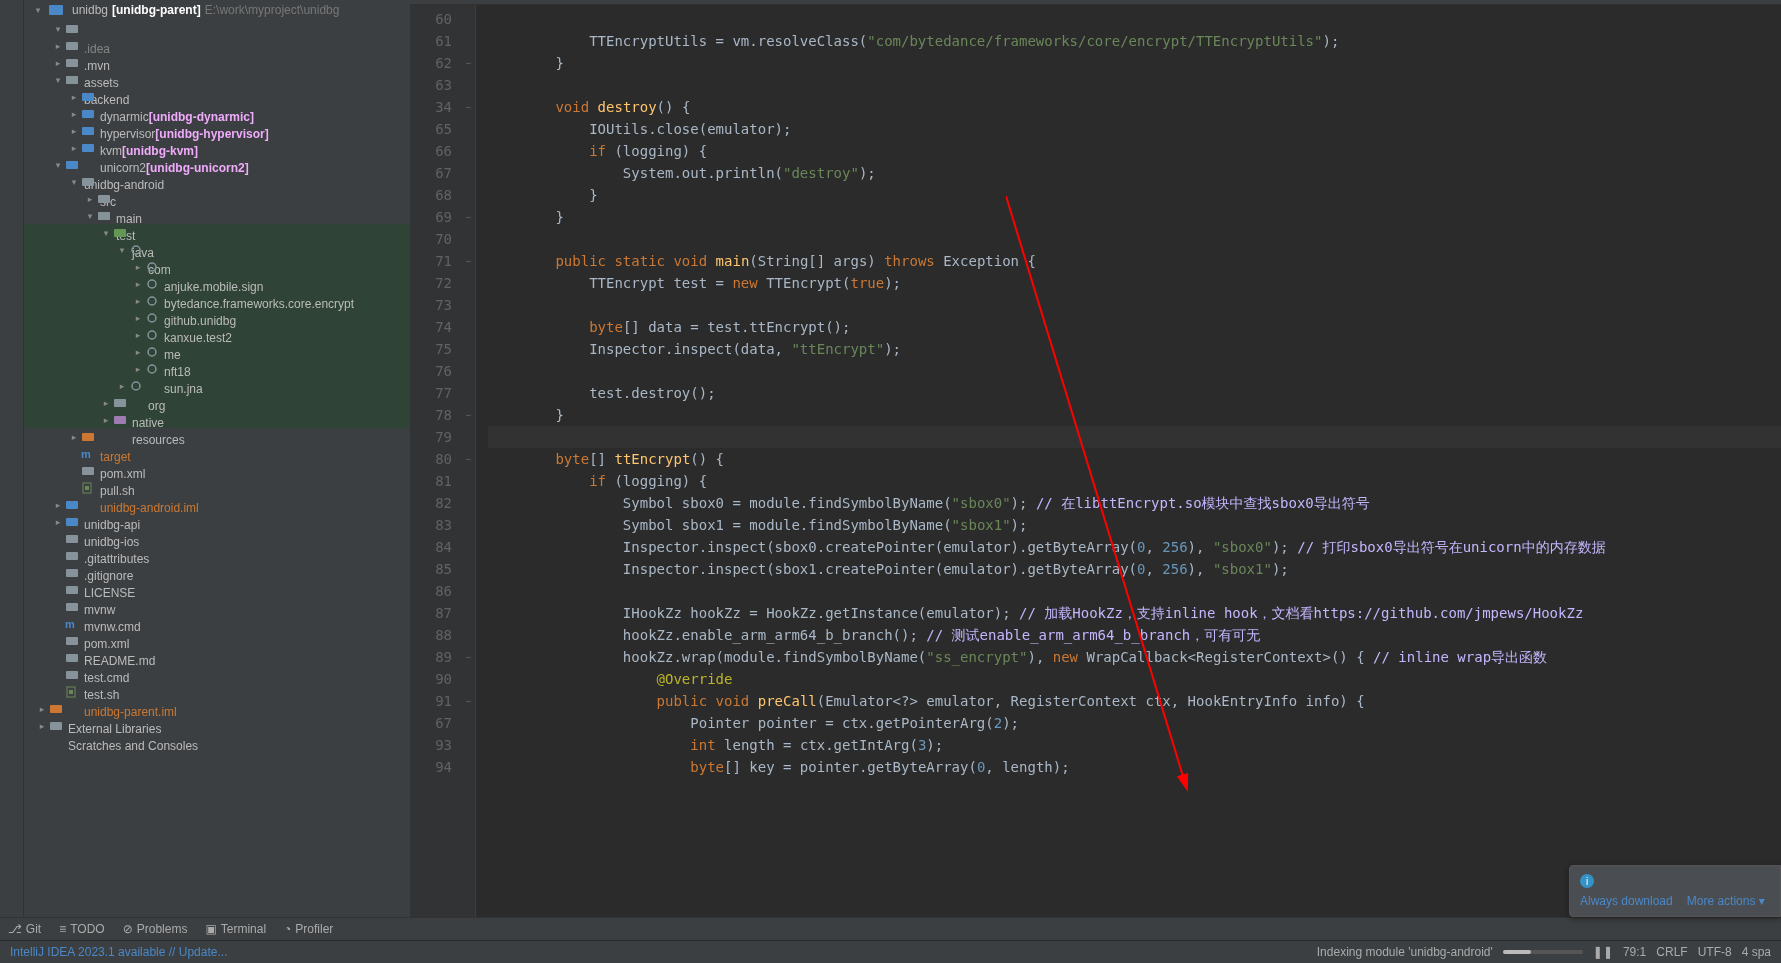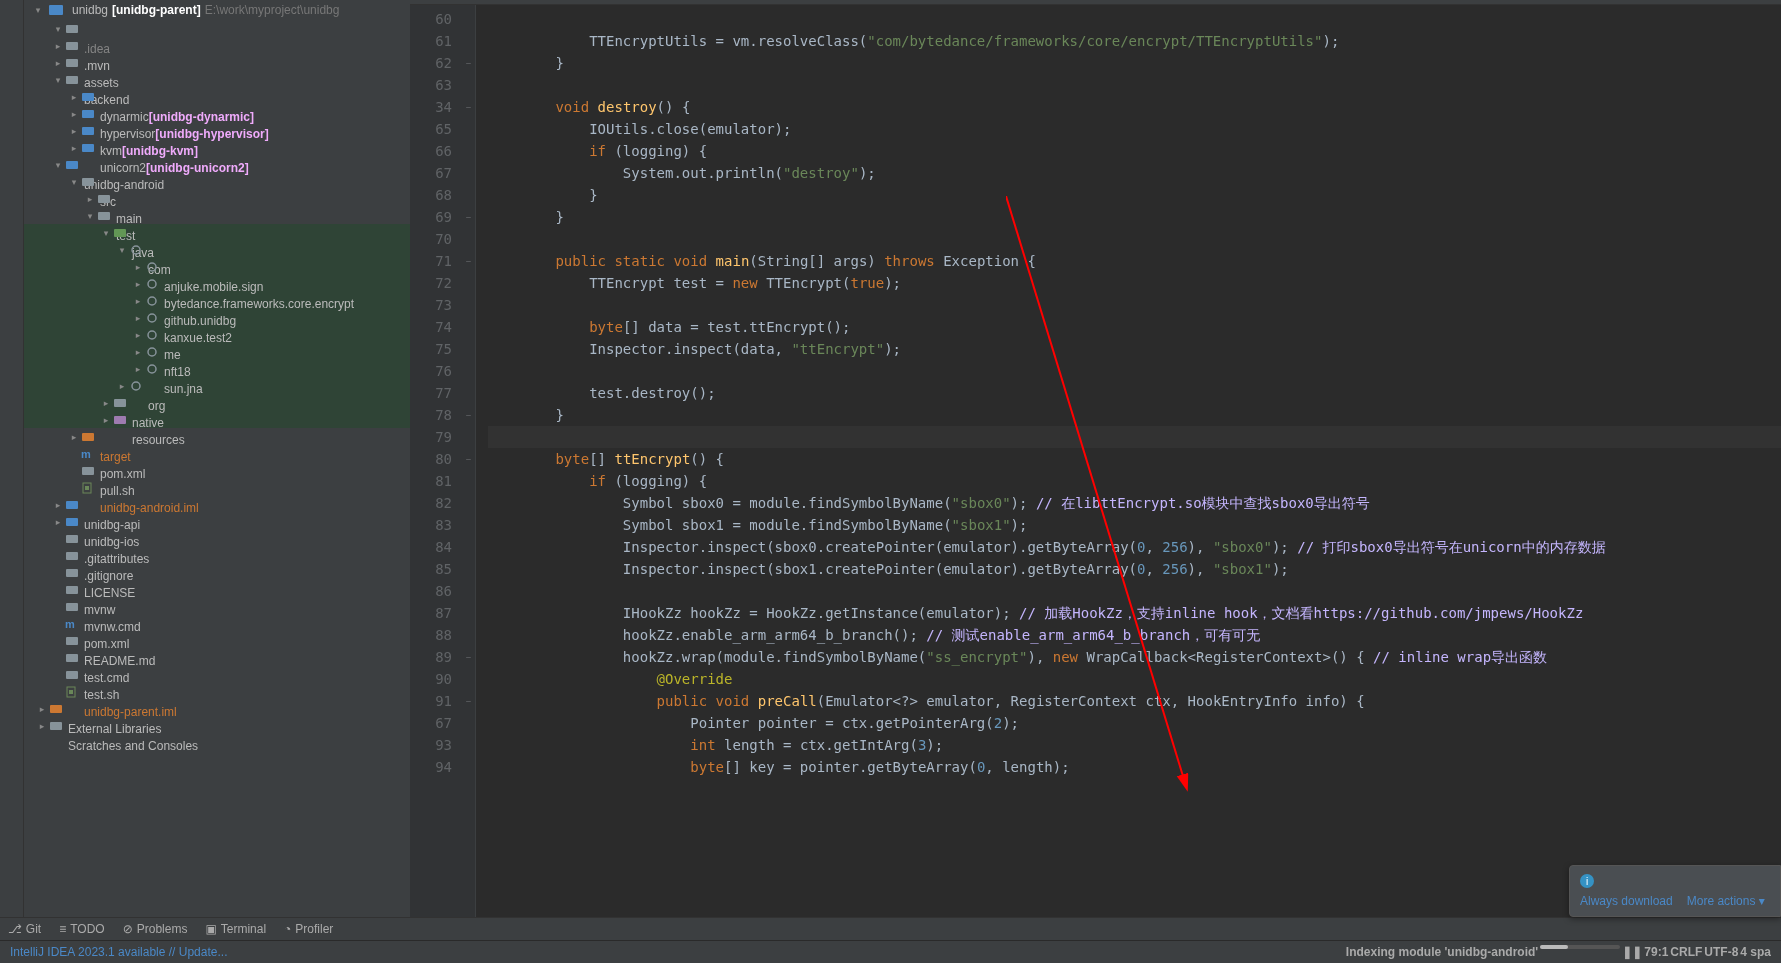--- a/index.html
+++ b/index.html
@@ -36,21 +36,21 @@
 .str { color:#6a8759; }
 .num { color:#6897bb; }
 .com { color:#c4b5fd; }
 .ident { color:#a9b7c6; }
 .fn { color:#ffc66d; }
 .ann { color:#bbb529; }
 .caret-line { background:#323232; }
 .bottom-bar { height:23px; background:#3c3f41; border-top:1px solid #323232; display:flex; align-items:center; padding:0 8px; gap:18px; color:#aaa; }
 .bottom-bar .item { display:flex; align-items:center; gap:4px; cursor:pointer; }
 .status-bar { height:23px; background:#3c3f41; border-top:1px solid #2a2a2a; display:flex; align-items:center; justify-content:space-between; padding:0 10px; color:#aaa; }
-.status-right { display:flex; align-items:flex-start; gap:2px;font-weight:bold; }
+.status-right { display:flex; align-items:center; gap:10px; }
 .update-link { color:#4a88c7; cursor:pointer; }
 .progress { width:80px; height:4px; background:#555; border-radius:2px; position:relative; }
 .progress::after { content:''; position:absolute; left:0; top:0; height:100%; width:35%; background:#bbb; border-radius:2px; }
 .annot-arrow { position:absolute; pointer-events:none; top:196px; left:1006px; width:190px; height:600px; z-index:50; }
 .notif { position:absolute; right:0; bottom:46px; width:212px; background:#4a4e52; border:1px solid #555; border-radius:4px 0 0 4px; padding:8px 10px; color:#ccc; z-index:20; box-shadow:0 2px 6px rgba(0,0,0,.4); }
 .notif .h { display:flex; gap:6px; align-items:flex-start; }
 .notif .info-ic { width:14px; height:14px; border-radius:50%; background:#3592c4; color:#fff; font-size:10px; display:flex; align-items:center; justify-content:center; flex-shrink:0; }
 .notif .title { color:#ddd; font-weight:bold; }
 .notif .body { color:#aaa; margin-top:2px; font-size:11px; }
 .notif .links { margin-top:6px; display:flex; gap:14px; }

